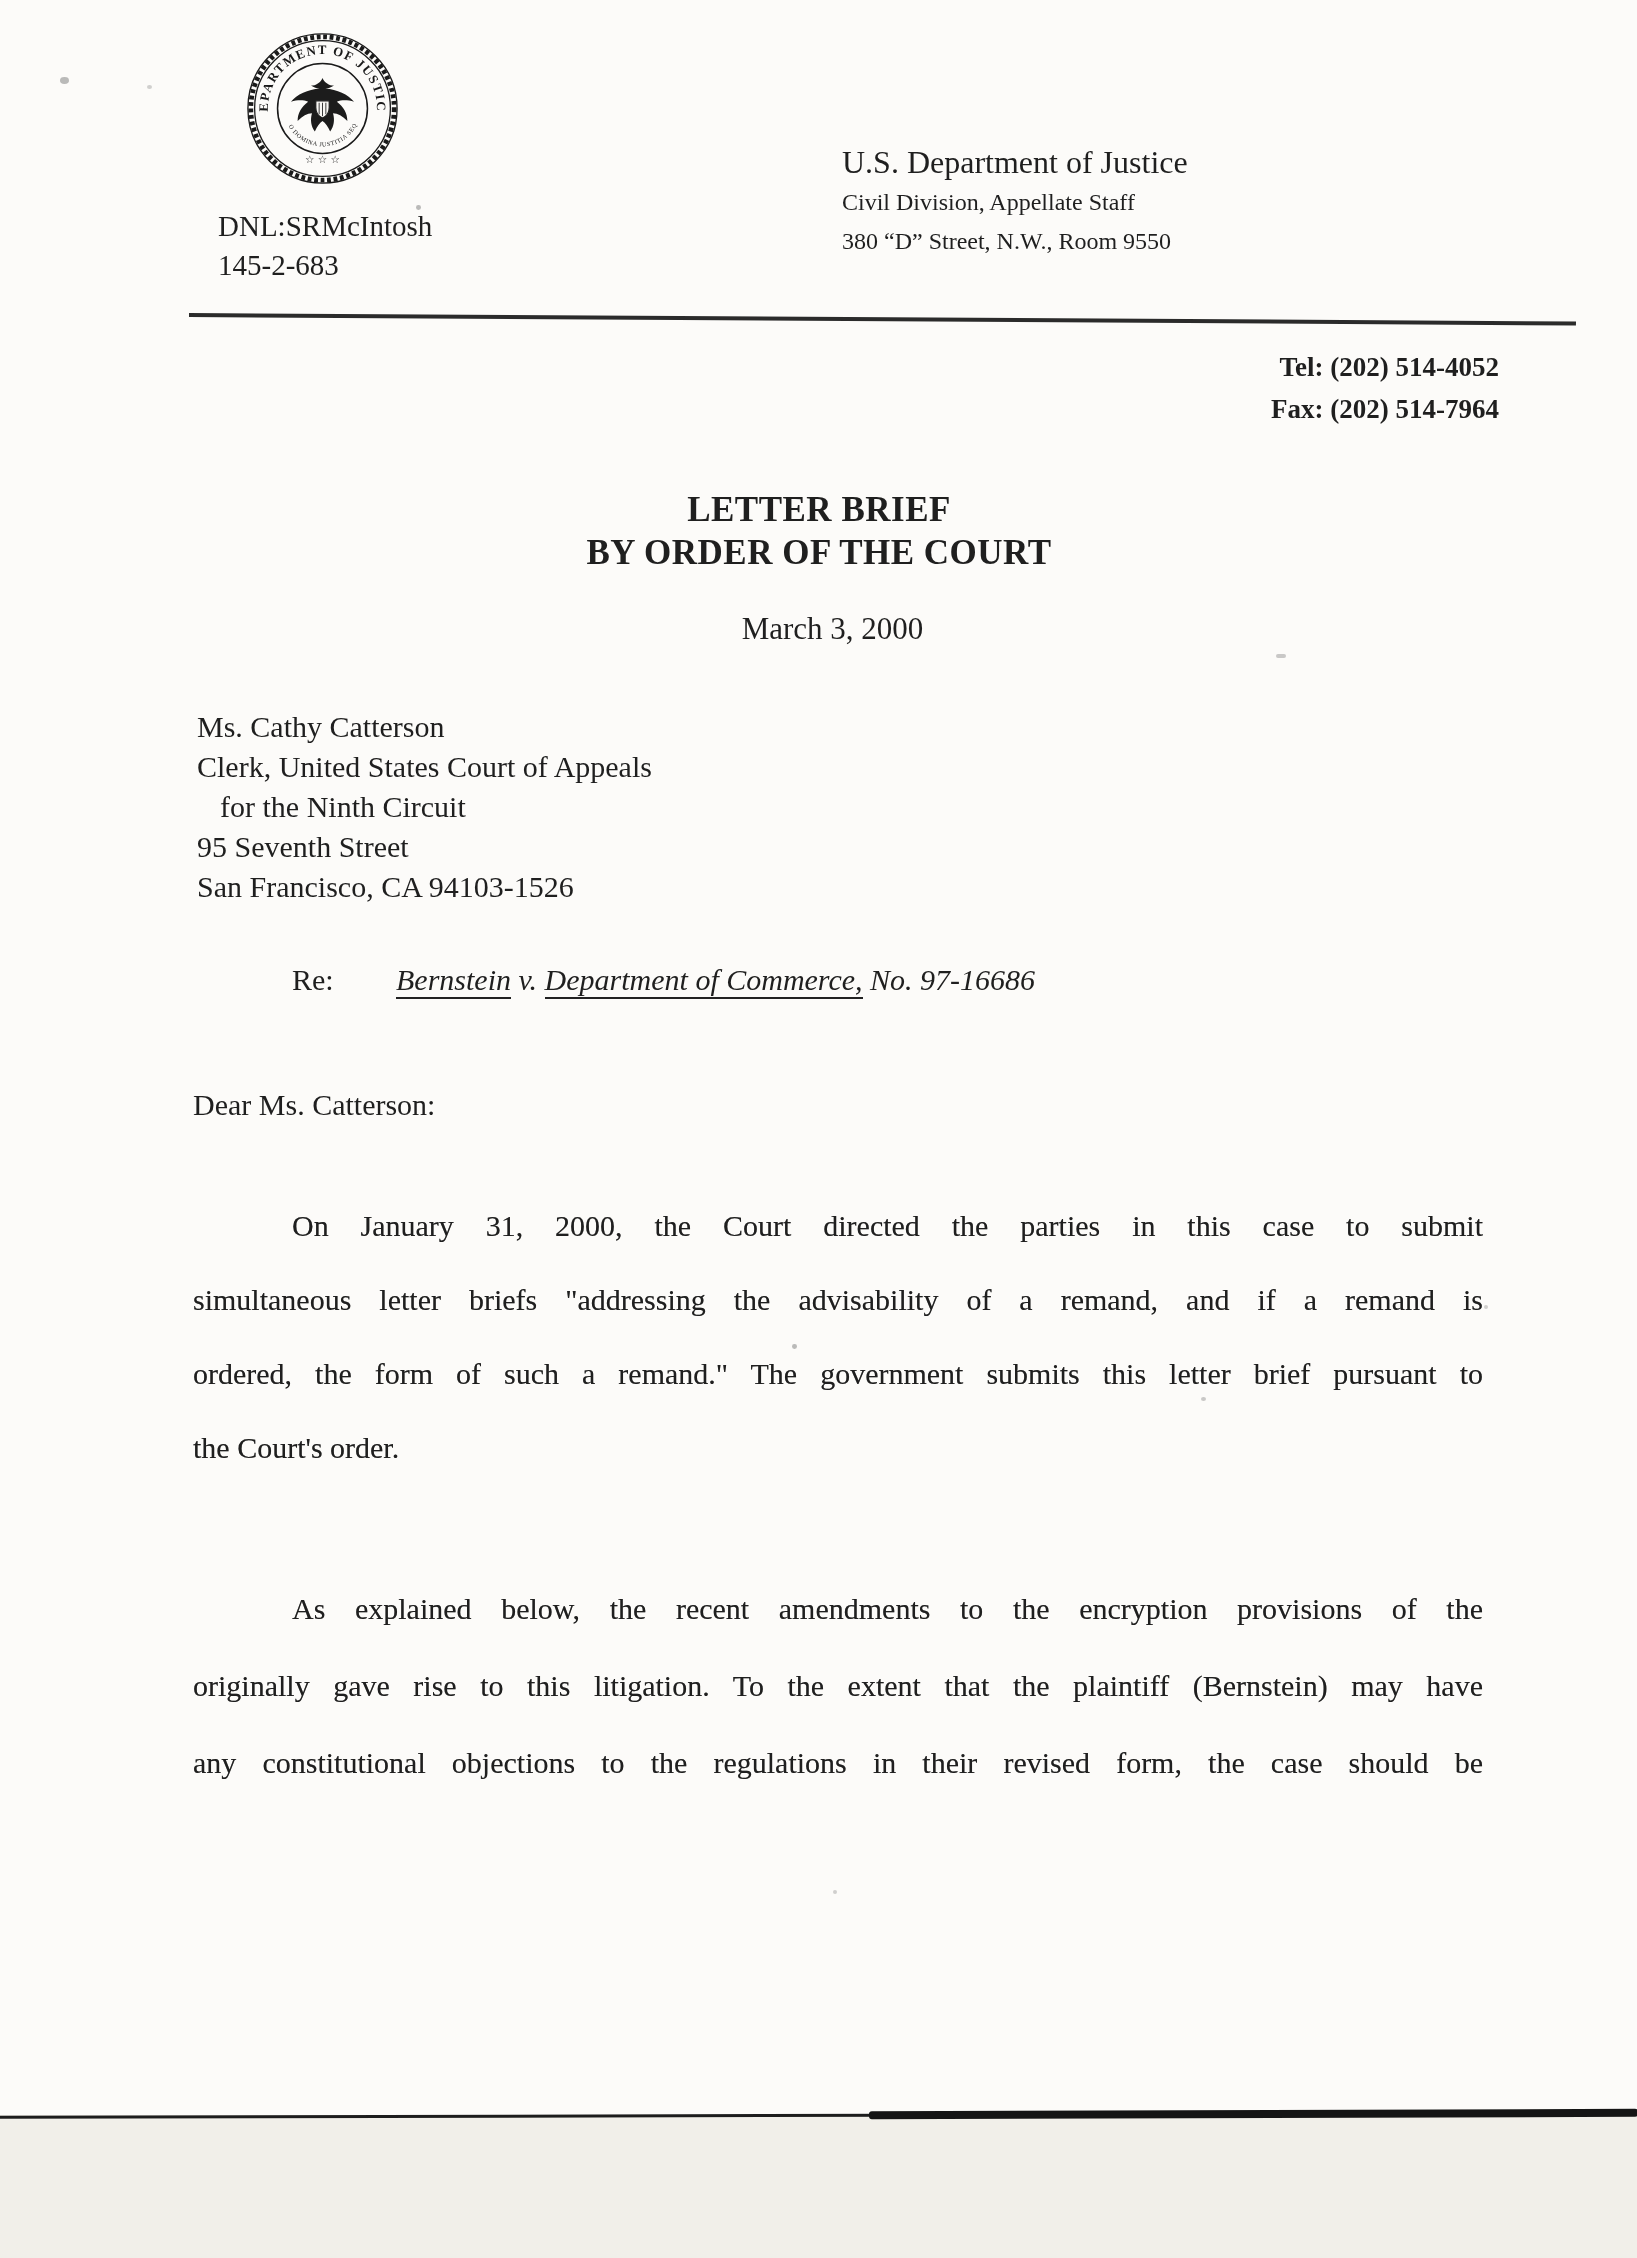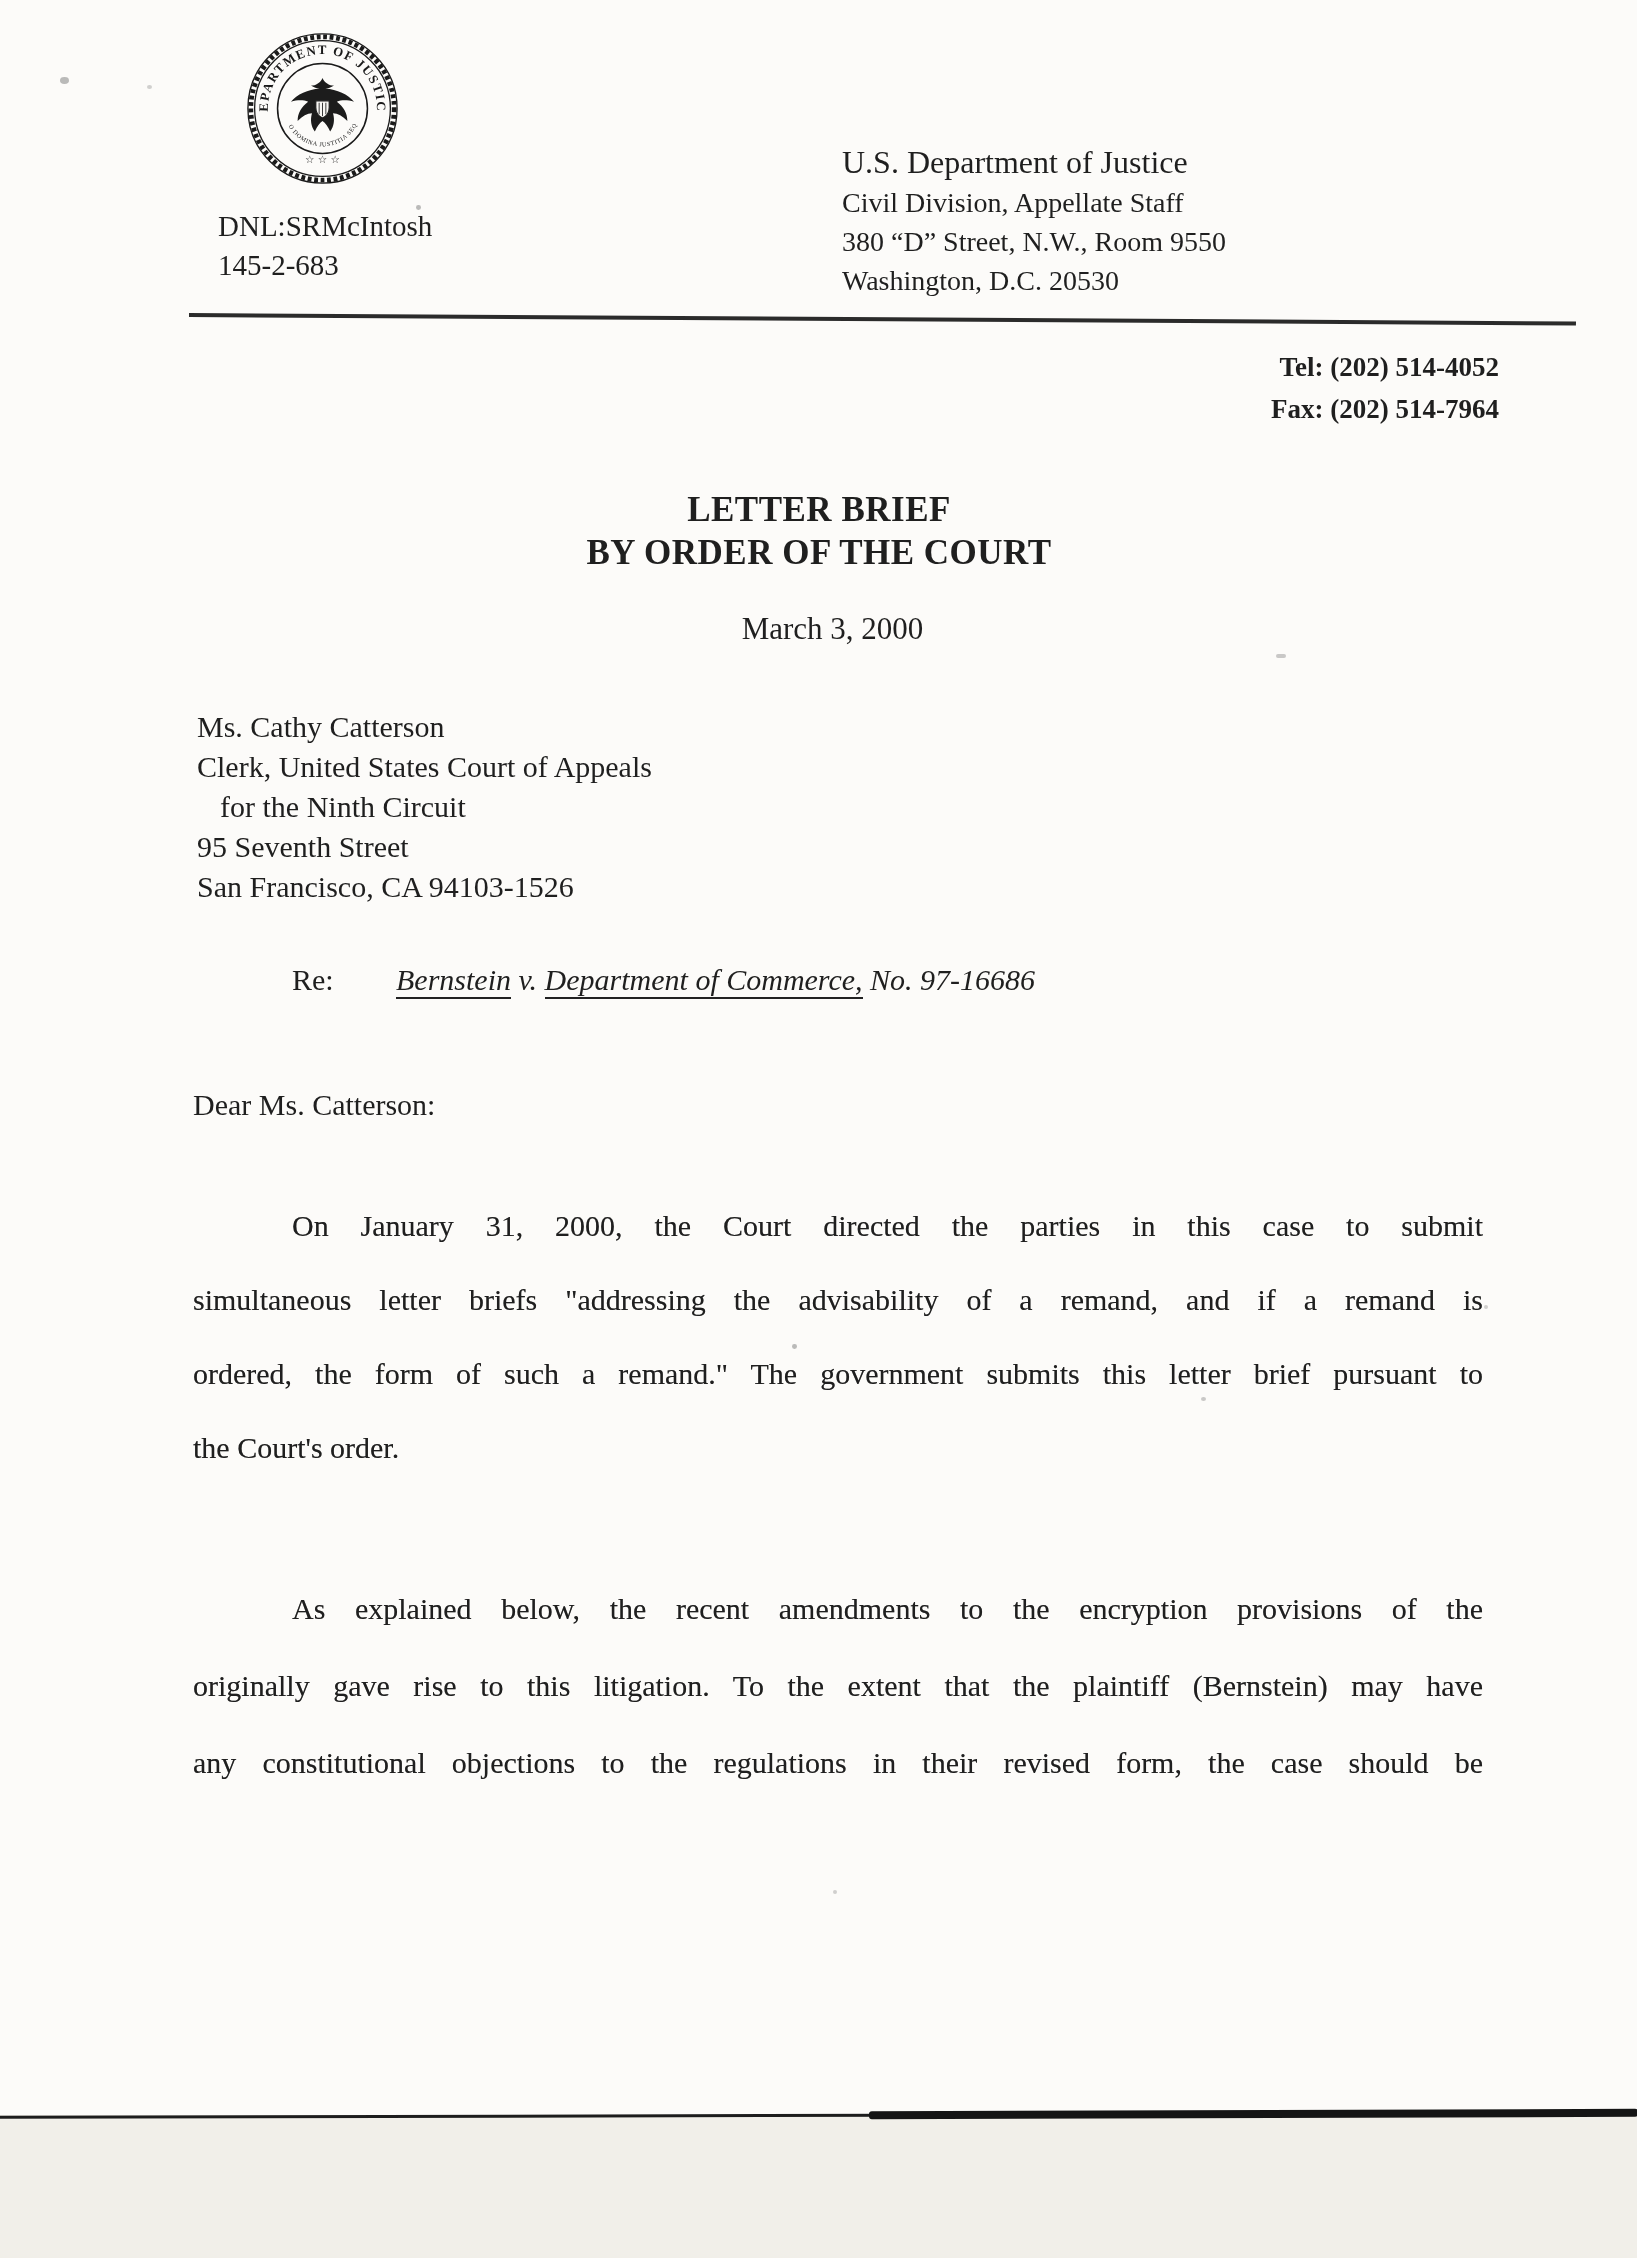--- a/index.html
+++ b/index.html
@@ -11,21 +11,21 @@
     font-family:"Liberation Serif", serif;
     color:#1f1f1f;
   }
   .abs { position:absolute; }
 
   
   .seal { left:246px; top:32px; width:153px; height:153px; }
   .ref-block { left:218px; top:207px; font-size:29px; line-height:39px; }
   .doj-block { left:842px; top:141px; }
   .doj-block .agency { font-size:32px; line-height:42px; }
-  .doj-block .sub { font-size:28px; line-height:39px; }
+  .doj-block .sub { font-size:24px; line-height:39px; }
   .rule {
     left:189px; top:313px; width:1387px; height:3.9px;
     background:#2b2b2b; transform:rotate(0.35deg); transform-origin:left center;
   }
   .telfax { left:1110px; top:346px; width:389px; text-align:right;
             font-size:27px; line-height:42px;font-weight:bold; }
 
   
   .title-block { left:0; top:488px; width:1638px; text-align:center;
                  font-weight:bold; font-size:35px; line-height:43px; letter-spacing:0.5px;font-family:Liberation Serif, serif; }
@@ -96,21 +96,20 @@
 
   <div class="abs ref-block">
     <div>DNL:SRMcIntosh</div>
     <div>145-2-683</div>
   </div>
 
   <div class="abs doj-block">
     <div class="agency">U.S. Department of Justice</div>
     <div class="sub">Civil Division, Appellate Staff</div>
     <div class="sub">380 “D” Street, N.W., Room 9550</div>
-    <div class="sub">Washington, D.C. 20530</div>
   </div>
 
   <div class="abs rule"></div>
 
   <div class="abs telfax">
     <div>Tel: (202) 514-4052</div>
     <div>Fax: (202) 514-7964</div>
   </div>
 
   <div class="abs title-block">

